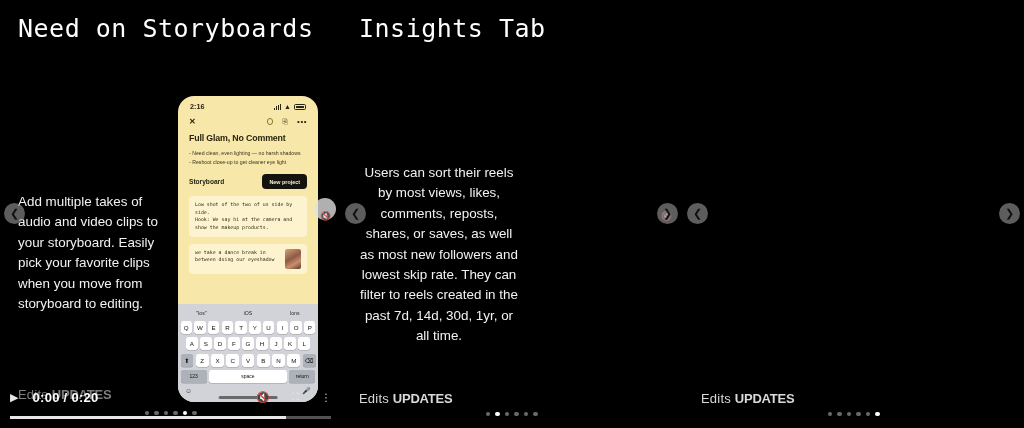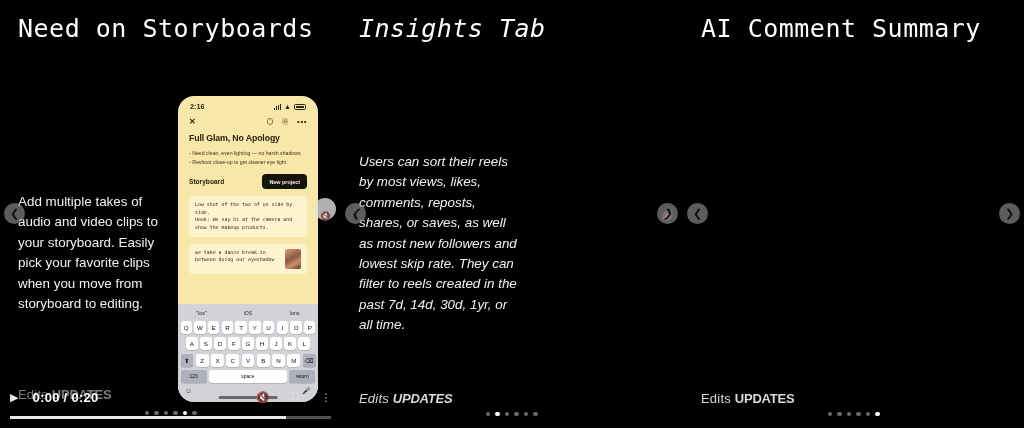--- a/index.html
+++ b/index.html
@@ -5,37 +5,37 @@
   * { box-sizing: border-box; margin: 0; padding: 0; }
   html, body {
     width: 1024px; height: 428px;
     background: #000; overflow: hidden;
     font-family: "Liberation Sans", sans-serif;
   }
   .stage { position: relative; width: 1024px; height: 428px; background:#000; }
 
   .panel { position: absolute; top: 0; height: 428px; width: 341px; overflow: hidden; background:#000; }
   .panel.p0 { left: 0; }
-  .panel.p1 { left: 341px; font-style: italic; }
+  .panel.p1 { left: 341px; }
   .panel.p2 { left: 683px; }
 
   .ptitle {
     position: absolute; left: 18px; top: 12px; width: 310px;
     font-family: "DejaVu Sans Mono", monospace;
     font-size: 25px; line-height: 34px; color: #fff;
     letter-spacing: 0.5px; font-weight: 400;
   }
 
   .pdesc {
     position: absolute; left: 18px; width: 160px;
     font-size: 13.4px; line-height: 20.4px; color: #f2f2f2;
     font-family: "Liberation Sans", sans-serif;
   }
   .p0 .pdesc { top: 192px; }
-  .p1 .pdesc { top: 152px; }
+  .p1 .pdesc { top: 163px; text-align: center; }
   .p2 .pdesc { top: 186px; }
 
   .brand {
     position: absolute; left: 18px; bottom: 22px;
     font-size: 13px; color: #d9d9d9; letter-spacing: .2px;
     font-family: "Liberation Sans", sans-serif;
   }
   .brand b { font-weight: 700; font-stretch: condensed; letter-spacing: -.2px; }
   .p0 .brand { color: #7d7d7d; bottom: 26px; }
 
@@ -139,21 +139,21 @@
         </div>
       </div>
       <div class="toolbar">
         <span style="font-size:8px;font-weight:700;">✕</span>
         <span class="tb-right">
           <span style="display:inline-block;width:6.5px;height:6.5px;border-radius:50%;border:1.1px solid #8a7a2e;"></span>
           <span style="font-size:7px;">⎘</span>
           <span style="font-size:8px;letter-spacing:.5px;">•••</span>
         </span>
       </div>
-      <div class="sbtitle">Full Glam, No Apology</div>
+      <div class="sbtitle">Full Glam, No Comment</div>
       <div class="notes">
         <div>- Need clean, even lighting — no harsh shadows</div>
         <div>- Reshoot close-up to get cleaner eye light</div>
       </div>
       <div class="sbrow">
         <span class="sblabel">Storyboard</span>
         <span class="newproj">New project</span>
       </div>
       <div class="card" style="white-space:pre-line;">Low shot of the two of us side by side.
 Hook: We say hi at the camera and show the makeup products.</div>
@@ -263,21 +263,20 @@
         <i></i>
         <i class="on"></i>
         <i></i>
         <i></i>
         <i></i>
         <i></i>
       </div>
   </div>
 
   <div class="panel p2">
-    <div class="ptitle">AI Comment Summary</div>
 
     <div class="navarrow left">❮</div>
     <div class="navarrow right">❯</div>
 
     <div class="brand">
       <span>Edits </span><b>UPDATES</b>
     </div>
     <div class="dots" id="dots2">
         <i></i>
         <i></i>

